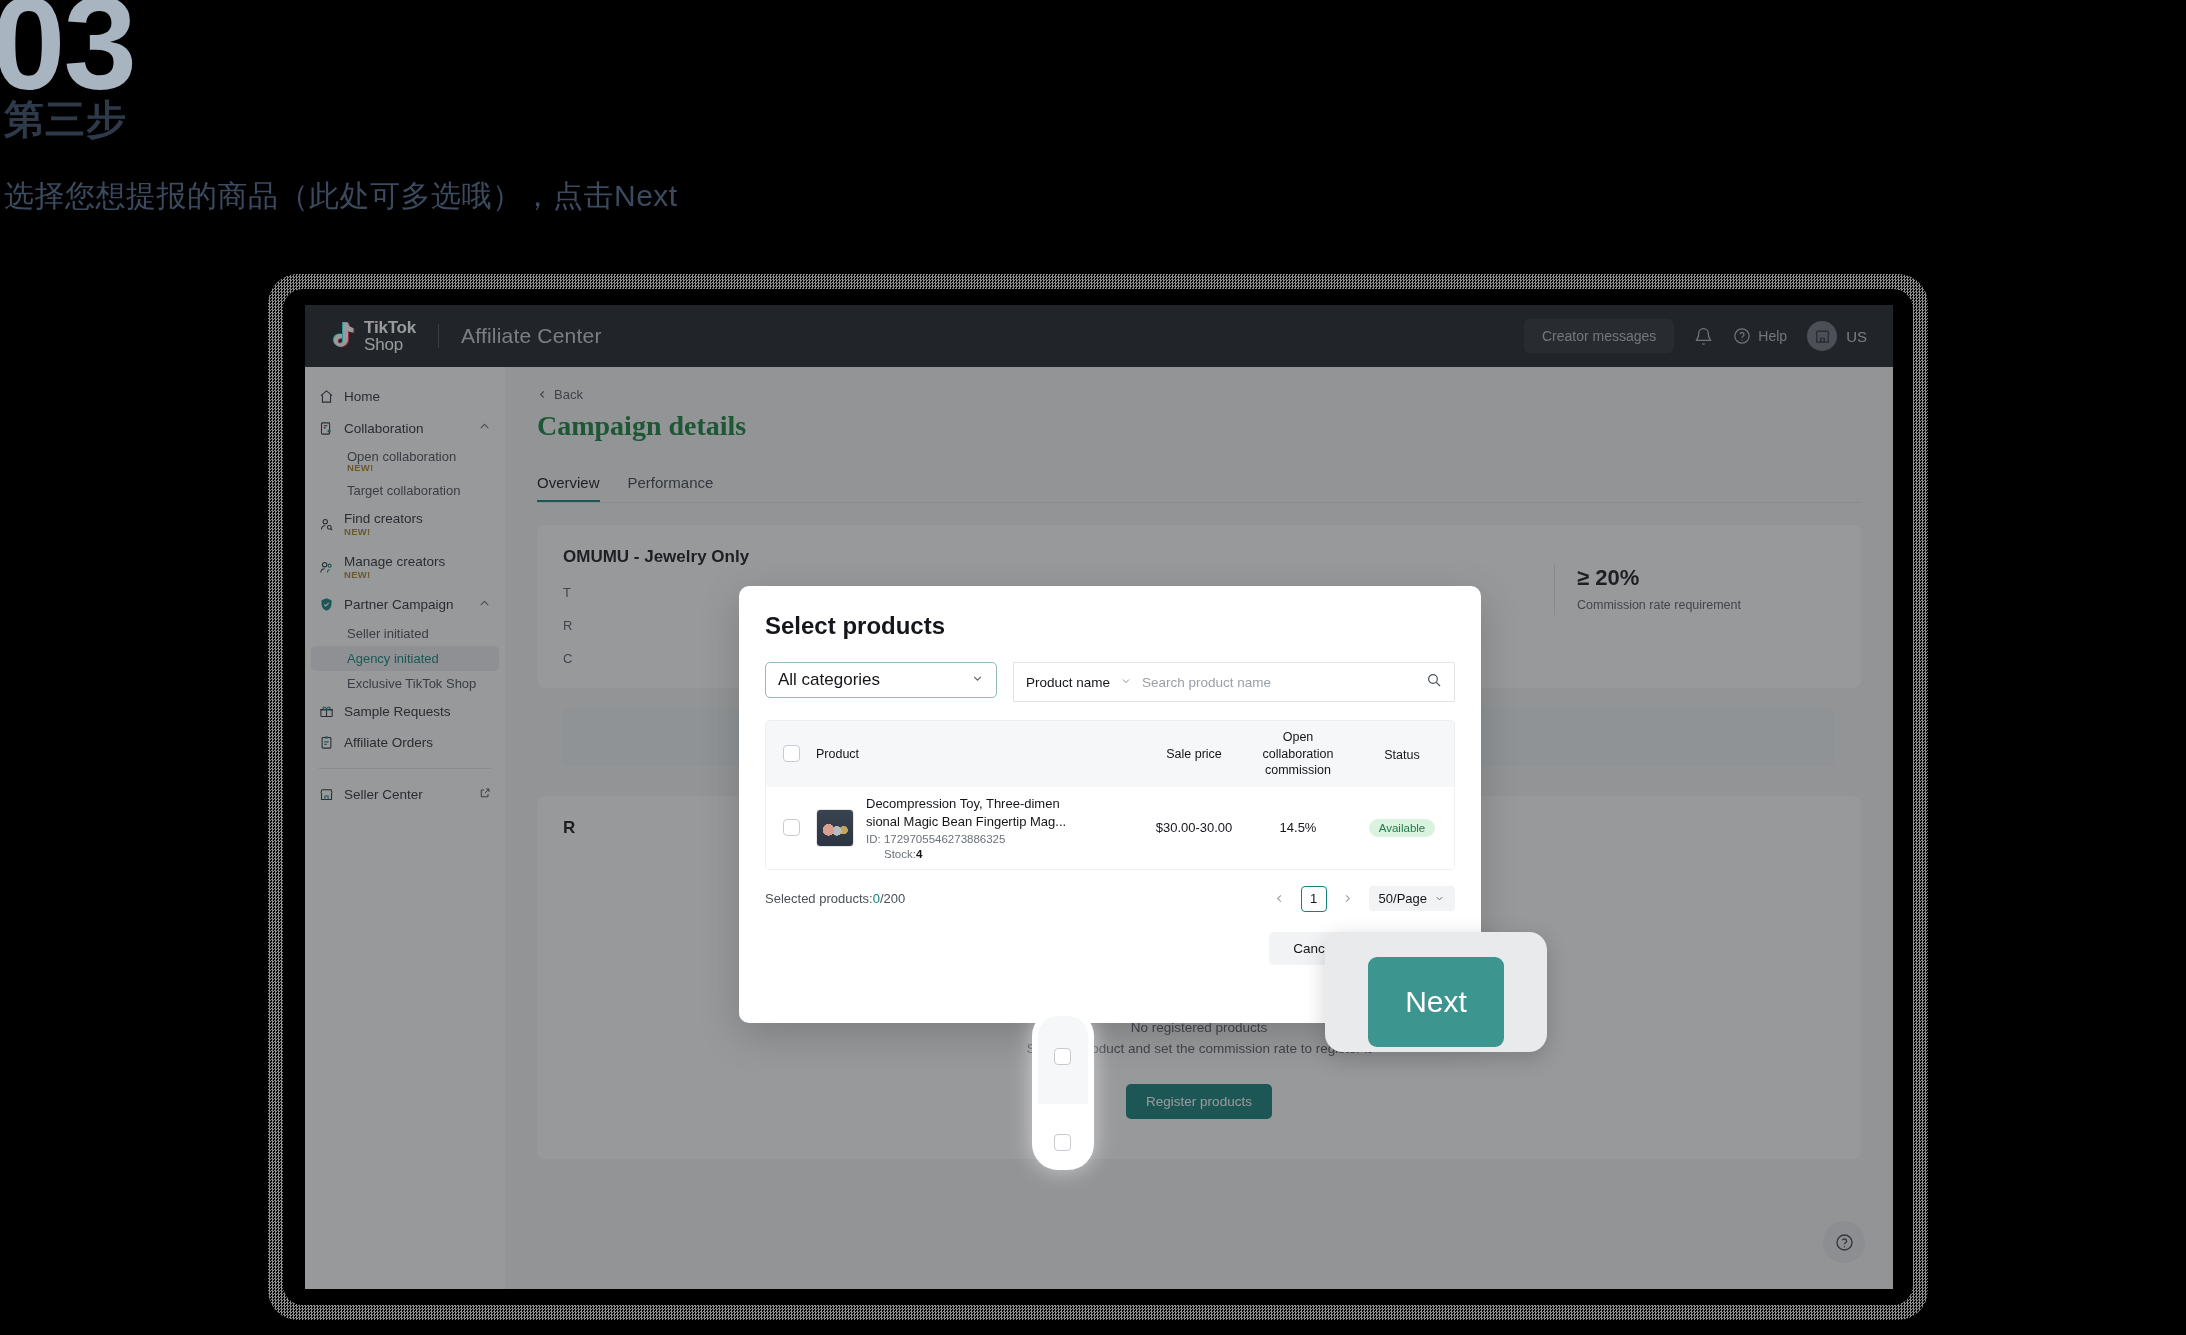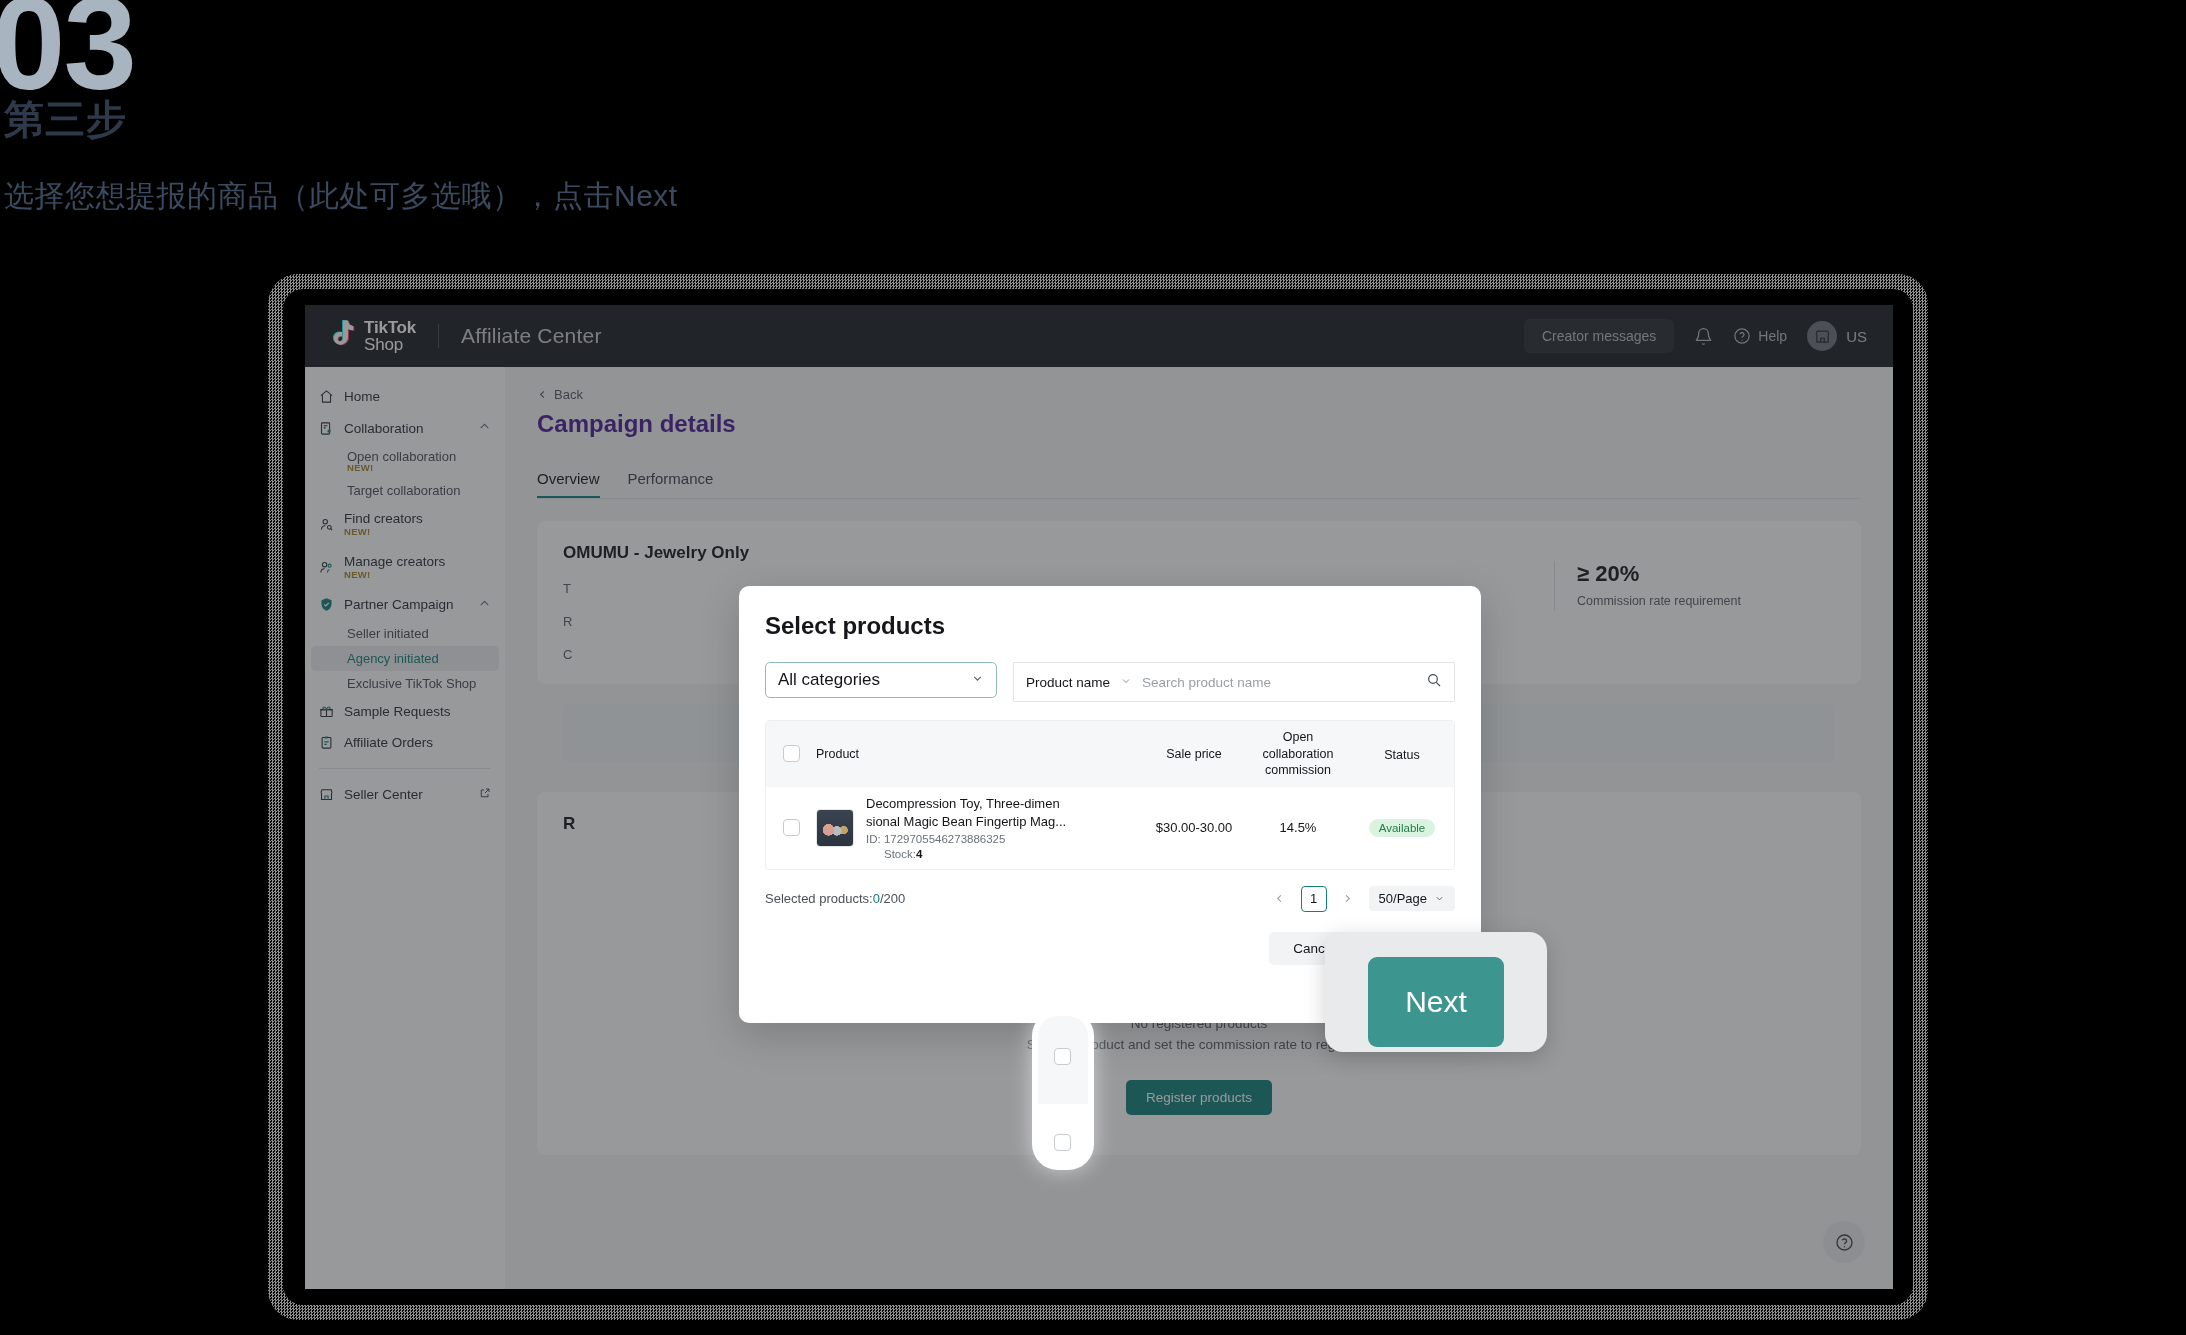--- a/index.html
+++ b/index.html
@@ -55,21 +55,21 @@
     overflow: hidden;
   }
 
   
   .topbar {
     position: absolute; left: 0; top: 0;
     width: 100%; height: 62px;
     background: #1c1f23;
     display: flex; align-items: center;
   }
-  .tt-logo { display: flex; margin-left: 24px; }
+  .tt-logo { display: flex; align-items: center; margin-left: 24px; }
   .tt-note {
     width: 26px; height: 30px; position: relative; margin-right: 9px;
   }
   .tt-wordmark {
     color: #ffffff; font-size: 17px; font-weight: bold;
     line-height: 17px; letter-spacing: -0.2px;
   }
   .tt-divider {
     width: 1px; height: 24px; background: #4a4f56; margin: 0 22px;
   }
@@ -116,21 +116,21 @@
   .nav-ico { width: 15px; height: 15px; flex: 0 0 15px; color: #2b2f36; }
 
   
   .main {
     position: absolute; left: 200px; top: 62px;
     width: 1388px; height: 922px;
     background: #f4f5f6; padding: 20px 32px;
     overflow: hidden;
   }
   .back-link { font-size: 13px; color: #555b63; display: flex; align-items: center; gap: 6px; }
-  .page-title { font-size: 24px; font-weight: bold; color: #4c1d95; margin-top: 8px; }
+  .page-title { font-size: 28px; font-weight: bold; color: #15803d; margin-top: 8px; font-family: Liberation Serif, serif; }
   .tabs { display: flex; gap: 28px; margin-top: 32px; border-bottom: 1px solid #e3e5e8; }
   .tab { font-size: 15px; color: #3d434b; padding-bottom: 9px; }
   .tab.active { color: #14161a; border-bottom: 2px solid #14807a; }
 
   .card {
     margin-top: 22px; background: #ffffff; border-radius: 8px;
     padding: 22px 26px; position: relative;
   }
   .card-title { font-size: 17px; font-weight: bold; color: #14161a; }
   .kv-row { font-size: 13px; color: #5a6069; margin-top: 18px; }

